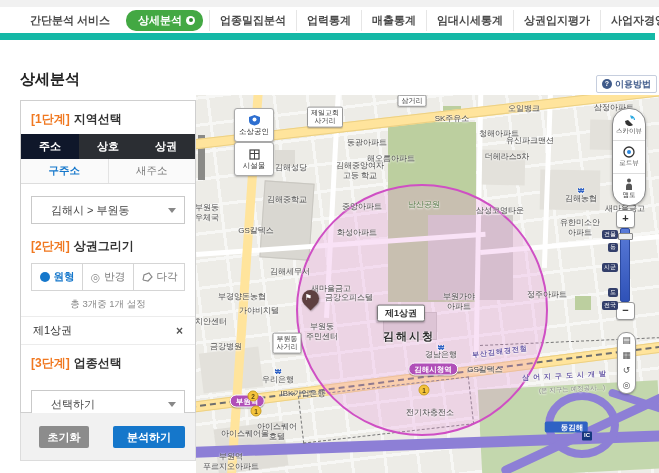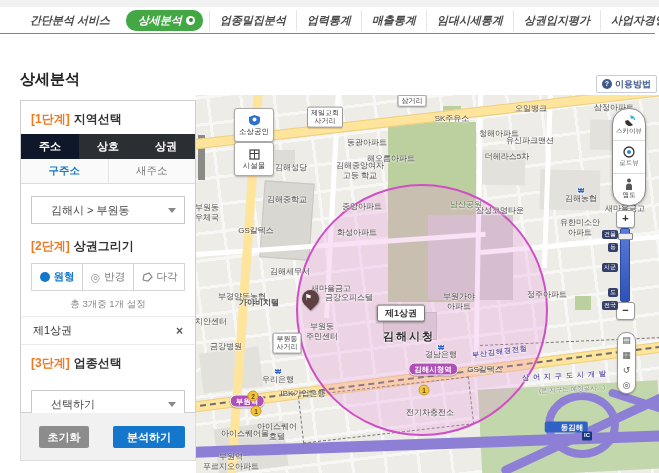--- a/index.html
+++ b/index.html
@@ -1,19 +1,19 @@
 <!DOCTYPE html>
 <html><head>
 <meta charset="utf-8">
 <style>
   html,body{margin:0;padding:0;background:#fff;font-family:"Liberation Sans","DejaVu Sans",sans-serif;}
   .screen{position:relative;width:659px;height:473px;overflow:hidden;background:#fff;}
   .topstrip{position:absolute;left:0;top:0;width:659px;height:7px;background:#f1f1f1;}
   
-  .navbar{position:absolute;left:0;top:7px;width:655px;height:26px;background:#fff;border-bottom:1px solid #14b8a6;display:flex;align-items:center;font-style:italic;}
+  .navbar{position:absolute;left:0;top:7px;width:655px;height:26px;background:#fff;border-bottom:7px solid #14b8a6;display:flex;align-items:center;}
   #nav-items{display:flex;align-items:center;margin-left:20px;}
   .nav-item{font-size:11px;font-weight:bold;color:#4a4a4a;padding:3px 10px;cursor:pointer;white-space:nowrap;border-left:1px solid #e6e6e6;}
   .nav-item:first-child{border-left:none;}
   .nav-item.active{background:#43a843;color:#fff;border-radius:10px;border-left:none;margin:0 6px;padding:3px 8px 3px 12px;display:flex;align-items:center;gap:4px;}
   .nav-dot{display:inline-block;width:9px;height:9px;background:#fff;border-radius:50%;position:relative;}
   .nav-dot:after{content:"";position:absolute;left:2.5px;top:2.5px;width:4px;height:4px;background:#2c8a2c;border-radius:50%;}
   
   .page-title{position:absolute;left:20px;top:70px;font-size:15px;font-weight:bold;color:#222;margin:0;}
   .help-btn{position:absolute;left:596px;top:75px;height:18px;display:flex;align-items:center;gap:3px;background:#fff;border:1px solid #c6cede;border-radius:2px;font-size:9px;color:#3f5a8a;font-weight:bold;padding:0 5px;cursor:pointer;}
   .qicon{display:inline-block;width:10px;height:10px;border-radius:50%;background:#3f5a8a;color:#fff;font-size:7px;line-height:10px;text-align:center;font-weight:bold;}
@@ -209,42 +209,42 @@
 
     <div id="map-labels">
         <span class="mlabel place" style="left: 11px; top: 118px; transform: translate(-50%, -50%);">부원동
 우체국</span>
         <span class="mlabel box" style="left: 129px; top: 22px; transform: translate(-50%, -50%);">제일교회
 사거리</span>
         <span class="mlabel place" style="left: 171px; top: 48px; transform: translate(-50%, -50%);">동광아파트</span>
         <span class="mlabel place" style="left: 195px; top: 64px; transform: translate(-50%, -50%);">해오름아파트</span>
         <span class="mlabel place" style="left: 303px; top: 39px; transform: translate(-50%, -50%);">청해아파트</span>
         <span class="mlabel place" style="left: 418px; top: 13px; transform: translate(-50%, -50%);">삼정아파트</span>
-        <span class="mlabel place" style="left: 335px; top: 14px; transform: translate(-50%, -50%); text-align: center;">오일뱅크</span>
+        <span class="mlabel place" style="left: 328px; top: 14px; transform: translate(-50%, -50%); text-align: center;">오일뱅크</span>
         <span class="mlabel place" style="left: 256px; top: 24px; transform: translate(-50%, -50%);">SK주유소</span>
         <span class="mlabel box" style="left: 216px; top: 6px; transform: translate(-50%, -50%);">삼거리</span>
         <span class="mlabel place" style="left: 164px; top: 76px; transform: translate(-50%, -50%);">김해중앙여자
 고등 학교</span>
         <span class="mlabel place" style="left: 95px; top: 73px; transform: translate(-50%, -50%);">김해성당</span>
         <span class="mlabel place" style="left: 91px; top: 105px; transform: translate(-50%, -50%);">김해중학교</span>
         <span class="mlabel place" style="left: 166px; top: 112px; transform: translate(-50%, -50%);">중앙아파트</span>
-        <span class="mlabel area" style="left: 228px; top: 110px; transform: translate(-50%, -50%); margin-left: 42px;">남산공원</span>
+        <span class="mlabel area" style="left: 228px; top: 110px; transform: translate(-50%, -50%);">남산공원</span>
         <span class="mlabel place" style="left: 334px; top: 46px; transform: translate(-50%, -50%);">유신파크맨션</span>
         <span class="mlabel place" style="left: 311px; top: 62px; transform: translate(-50%, -50%);">더헤라스5차</span>
         <span class="mlabel place" style="left: 385px; top: 104px; transform: translate(-50%, -50%);">김해농협</span>
         <span class="mlabel place" style="left: 384px; top: 133px; transform: translate(-50%, -50%);">유한미소안
 아파트</span>
         <span class="mlabel place" style="left: 429px; top: 114px; transform: translate(-50%, -50%);">새마을금고</span>
         <span class="mlabel place" style="left: 304px; top: 116px; transform: translate(-50%, -50%);">삼성코영타운</span>
         <span class="mlabel place" style="left: 161px; top: 138px; transform: translate(-50%, -50%);">화성아파트</span>
         <span class="mlabel place" style="left: 60px; top: 136px; transform: translate(-50%, -50%);">GS칼텍스</span>
         <span class="mlabel place" style="left: 289px; top: 275px; transform: translate(-50%, -50%);">GS칼텍스</span>
         <span class="mlabel place" style="left: 94px; top: 177px; transform: translate(-50%, -50%);">김해세무서</span>
         <span class="mlabel place" style="left: 46px; top: 202px; transform: translate(-50%, -50%); text-align: center;">부경양돈농협</span>
-        <span class="mlabel place" style="left: 63px; top: 208px; transform: translate(-50%, -50%); font-weight: bold;">가야비치텔</span>
+        <span class="mlabel place" style="left: 63px; top: 216px; transform: translate(-50%, -50%);">가야비치텔</span>
         <span class="mlabel place" style="left: 15px; top: 227px; transform: translate(-50%, -50%);">치안센터</span>
         <span class="mlabel place" style="left: 135px; top: 194px; transform: translate(-50%, -50%);">새마을금고</span>
         <span class="mlabel place" style="left: 153px; top: 203px; transform: translate(-50%, -50%);">금강오피스텔</span>
         <span class="mlabel place" style="left: 126px; top: 237px; transform: translate(-50%, -50%);">부원동
 주민센터</span>
         <span class="mlabel big" style="left: 213px; top: 242px; transform: translate(-50%, -50%);">김해시청</span>
         <span class="mlabel tradearea" style="left: 205px; top: 218px; transform: translate(-50%, -50%);">제1상권</span>
         <span class="mlabel place" style="left: 245px; top: 260px; transform: translate(-50%, -50%);">경남은행</span>
         <span class="mlabel place" style="left: 263px; top: 207px; transform: translate(-50%, -50%);">부원가야
 아파트</span>

